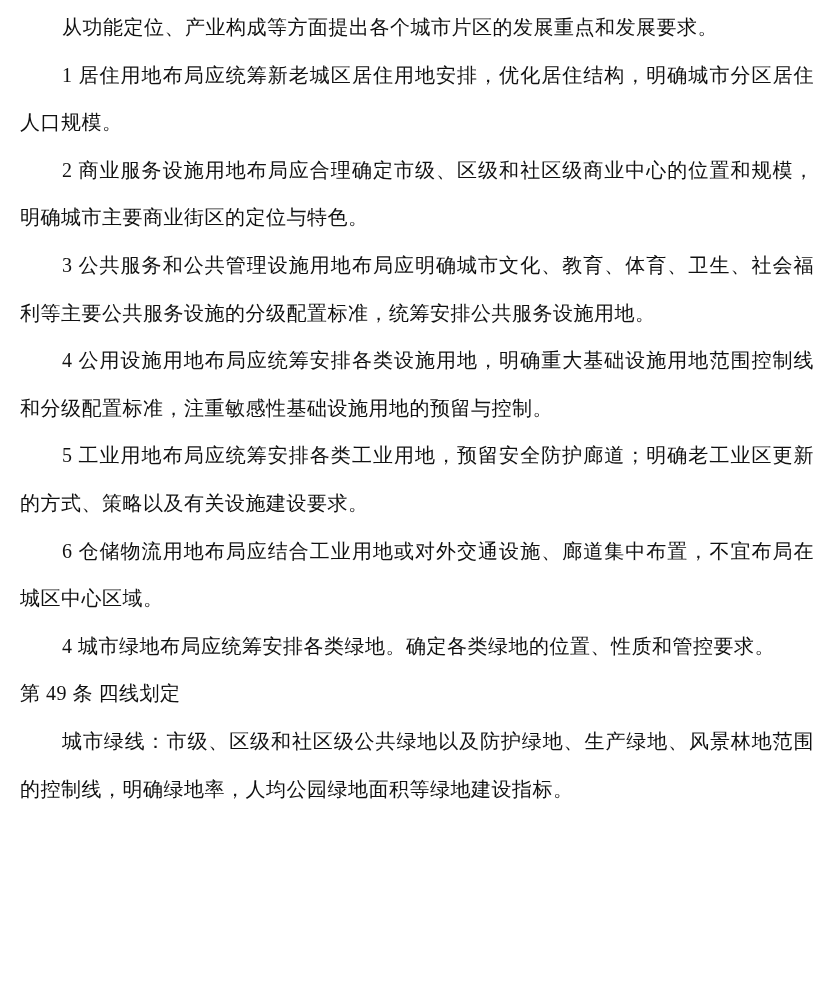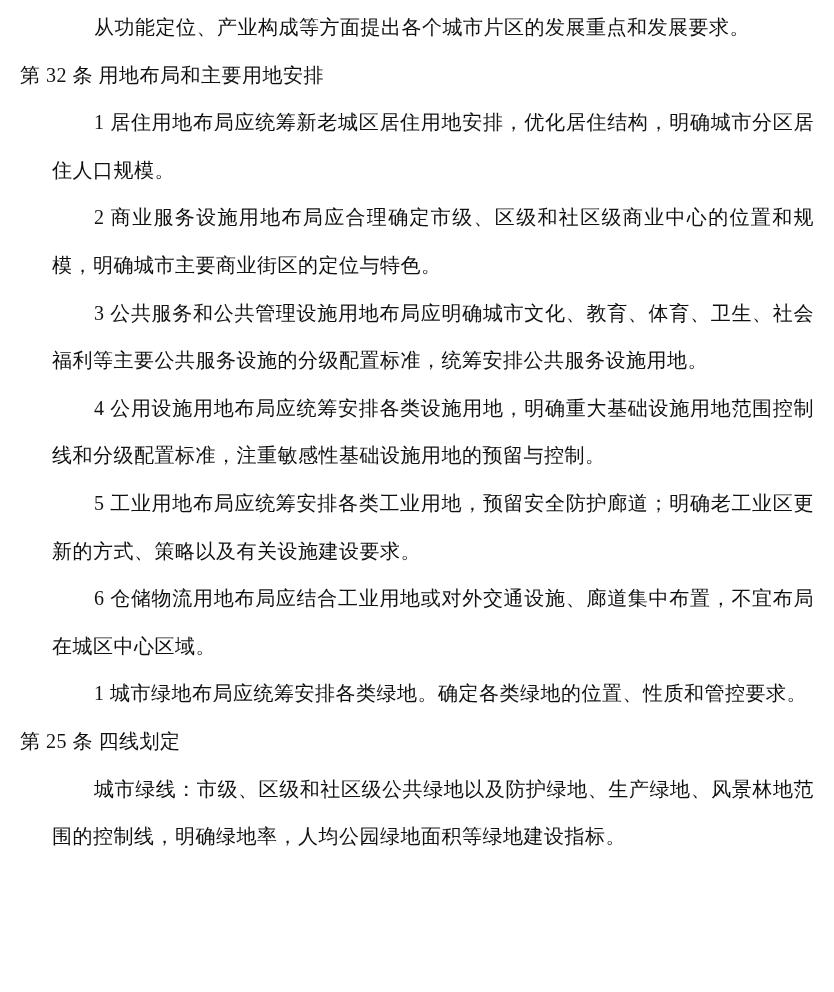--- a/index.html
+++ b/index.html
@@ -22,34 +22,32 @@
     text-align: justify;
     text-justify: inter-ideograph;
     letter-spacing: 0.5px;
   }
   .page p {
     margin: 0;
     padding: 0;
   }
   .page p.body-para {
     text-indent: 2.1em;
-    margin-left: 32px;
   }
   .page p.heading-para {
     text-indent: 0;
   }
 </style>
 </head>
 <body>
 
 <div class="page">
   <p class="body-para">从功能定位、产业构成等方面提出各个城市片区的发展重点和发展要求。</p>
-  <p class="heading-para">第 32 条 用地布局和主要用地安排</p>
   <p class="body-para">1 居住用地布局应统筹新老城区居住用地安排，优化居住结构，明确城市分区居住人口规模。</p>
   <p class="body-para">2 商业服务设施用地布局应合理确定市级、区级和社区级商业中心的位置和规模，明确城市主要商业街区的定位与特色。</p>
   <p class="body-para">3 公共服务和公共管理设施用地布局应明确城市文化、教育、体育、卫生、社会福利等主要公共服务设施的分级配置标准，统筹安排公共服务设施用地。</p>
   <p class="body-para">4 公用设施用地布局应统筹安排各类设施用地，明确重大基础设施用地范围控制线和分级配置标准，注重敏感性基础设施用地的预留与控制。</p>
   <p class="body-para">5 工业用地布局应统筹安排各类工业用地，预留安全防护廊道；明确老工业区更新的方式、策略以及有关设施建设要求。</p>
   <p class="body-para">6 仓储物流用地布局应结合工业用地或对外交通设施、廊道集中布置，不宜布局在城区中心区域。</p>
-  <p class="body-para">1 城市绿地布局应统筹安排各类绿地。确定各类绿地的位置、性质和管控要求。</p>
-  <p class="heading-para">第 25 条 四线划定</p>
+  <p class="body-para">4 城市绿地布局应统筹安排各类绿地。确定各类绿地的位置、性质和管控要求。</p>
+  <p class="heading-para">第 49 条 四线划定</p>
   <p class="body-para">城市绿线：市级、区级和社区级公共绿地以及防护绿地、生产绿地、风景林地范围的控制线，明确绿地率，人均公园绿地面积等绿地建设指标。</p>
 </div>
 
 </body></html>

